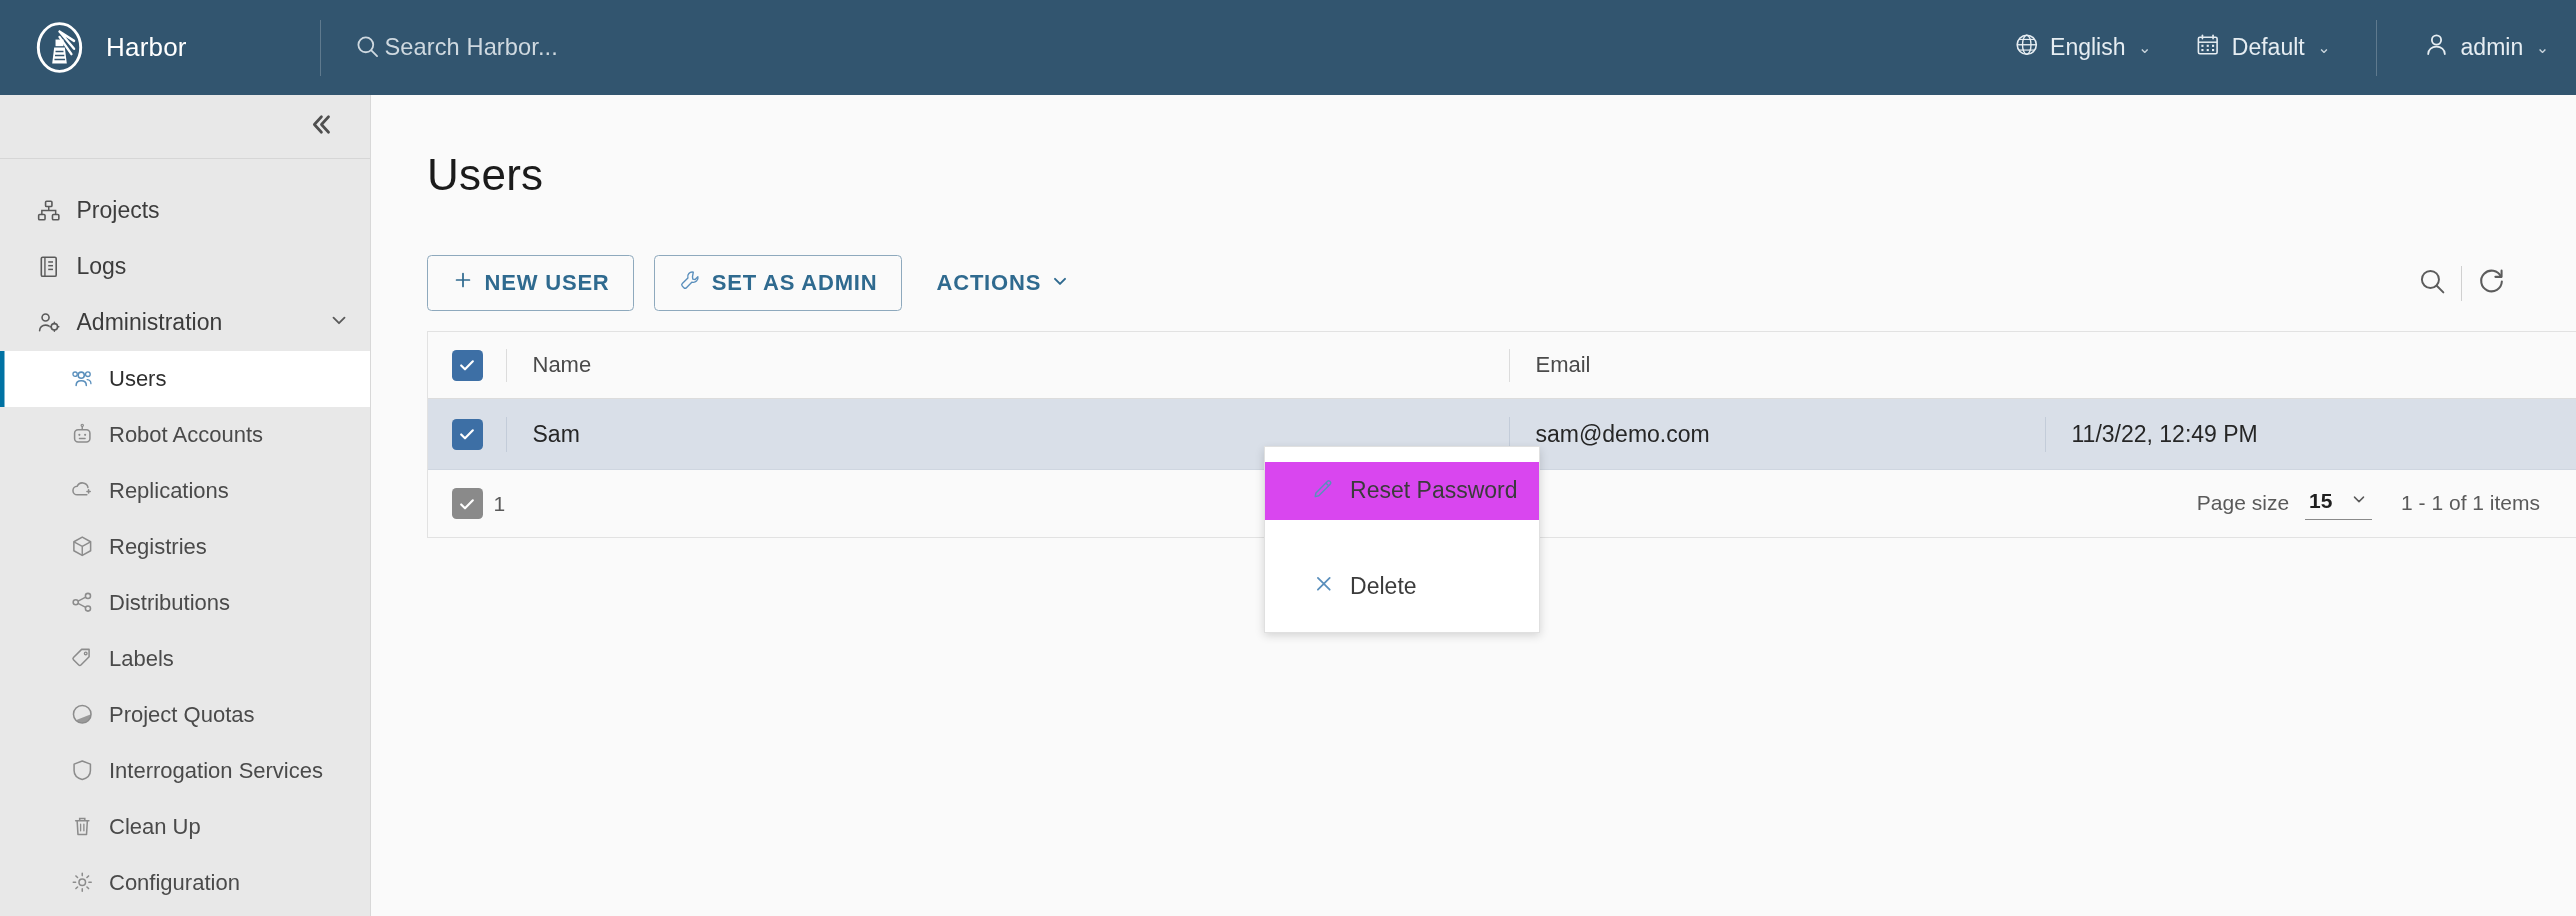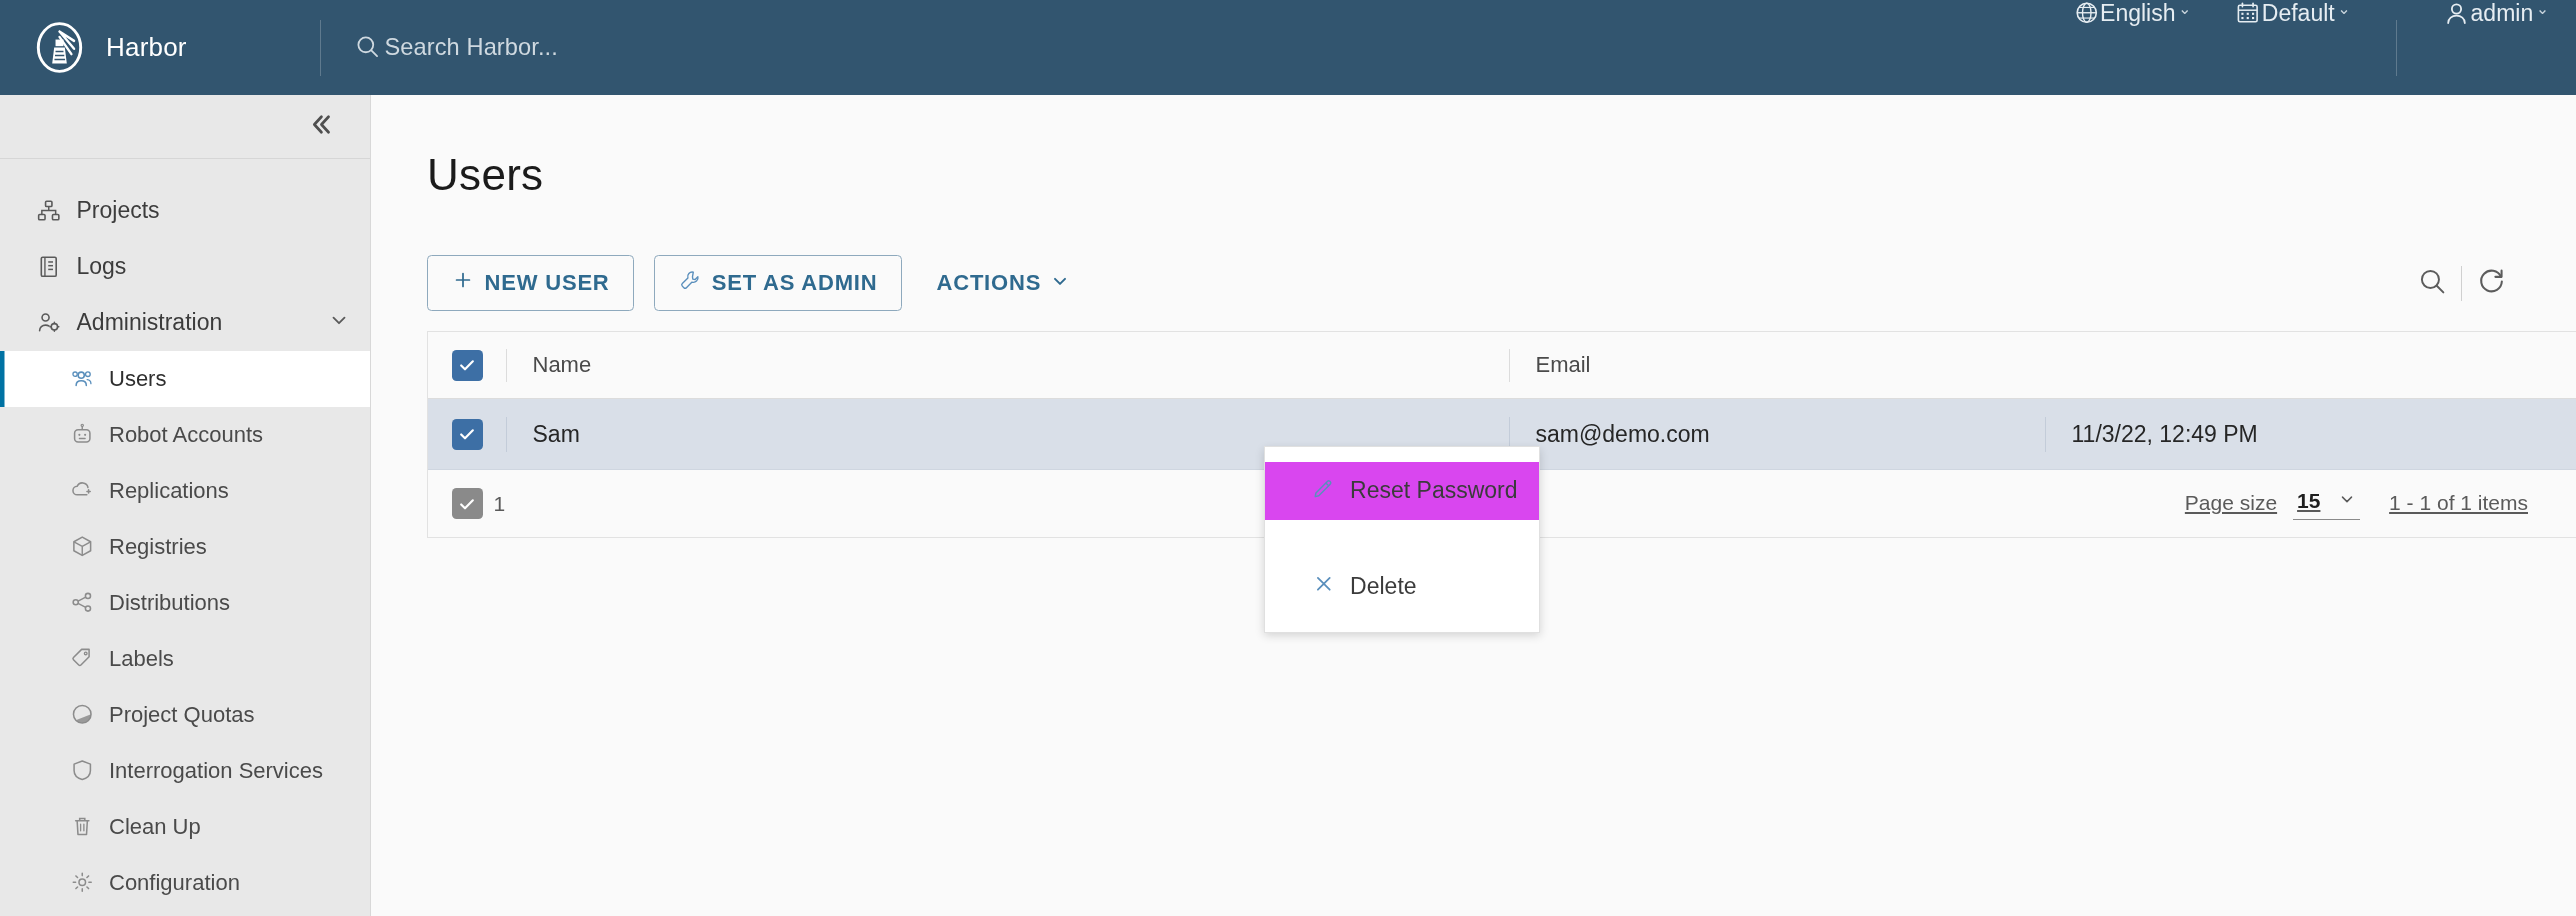--- a/index.html
+++ b/index.html
@@ -37,21 +37,21 @@
     display: flex; align-items: center;
     gap: 3.6px;
     padding-left: 33px;
     flex: 1 1 auto;
     height: 100%;
   }
   .hdr-search .ph { font-size: 23.6px; color: #cfd9e0; letter-spacing:0.1px;}
 
   .hdr-right { display: flex; align-items: center; height: 100%; padding-right: 0px; }
   .hdr-item {
-    display: flex; align-items: flex-start; gap: 1px;
+    display: flex; align-items: center; gap: 11px;
     padding: 0 22px; height: 100%;
     font-size: 23px; color: #e6edf2; white-space: nowrap;
   }
   .hdr-item .caret { font-size: 15.5px; opacity: .85; margin-left: 1.8px; }
   .hdr-sep { width:0.9px; height:56px; background: rgba(255,255,255,0.22); margin: 0 23.6px; }
   .hdr-user { padding-right: 27px; }
 
   
   .body-wrap { flex: 1 1 auto; display: flex; min-height: 0; }
 
@@ -187,21 +187,21 @@
   .tbody-row .cell-email { border-left: 0.9px solid #c3ccd9; }
   .cell-reg { flex: 1 1 auto; padding-left: 25.5px; border-left: 0.9px solid #dcdcdc; height:50%; display:flex; align-items:center;}
   .tbody-row .cell-reg { border-left: 0.9px solid #c3ccd9; }
 
   .tfoot {
     height: 67px; display:flex; align-items:center;
     font-size: 21px; color: #5a5a5a; background:#fafafa;
   }
   .tfoot .cnt { display:flex; align-items:center; gap: 11px; padding-left: 23.6px; }
   .tfoot .grow { flex:1 1 auto; }
-  .pg { display:flex; align-items:center; gap: 16.4px; padding-right: 48px; text-decoration: underline; }
+  .pg { display:flex; align-items:center; gap: 16.4px; padding-right: 36px; }
   .pg-label { color:#5a5a5a; }
   .pg-select {
     display:flex; align-items:center; gap: 18px;
     border-bottom: 1.8px solid #8a8a8a; padding: 1.8px 3.6px 5.5px 3.6px;
     color:#1f1f1f; font-weight:600;
   }
   .pg-select .caret { font-size: 17.3px; color:#5a5a5a; font-weight:400; }
   .pg-items { color:#5a5a5a; margin-left: 12.7px; }
 
   

